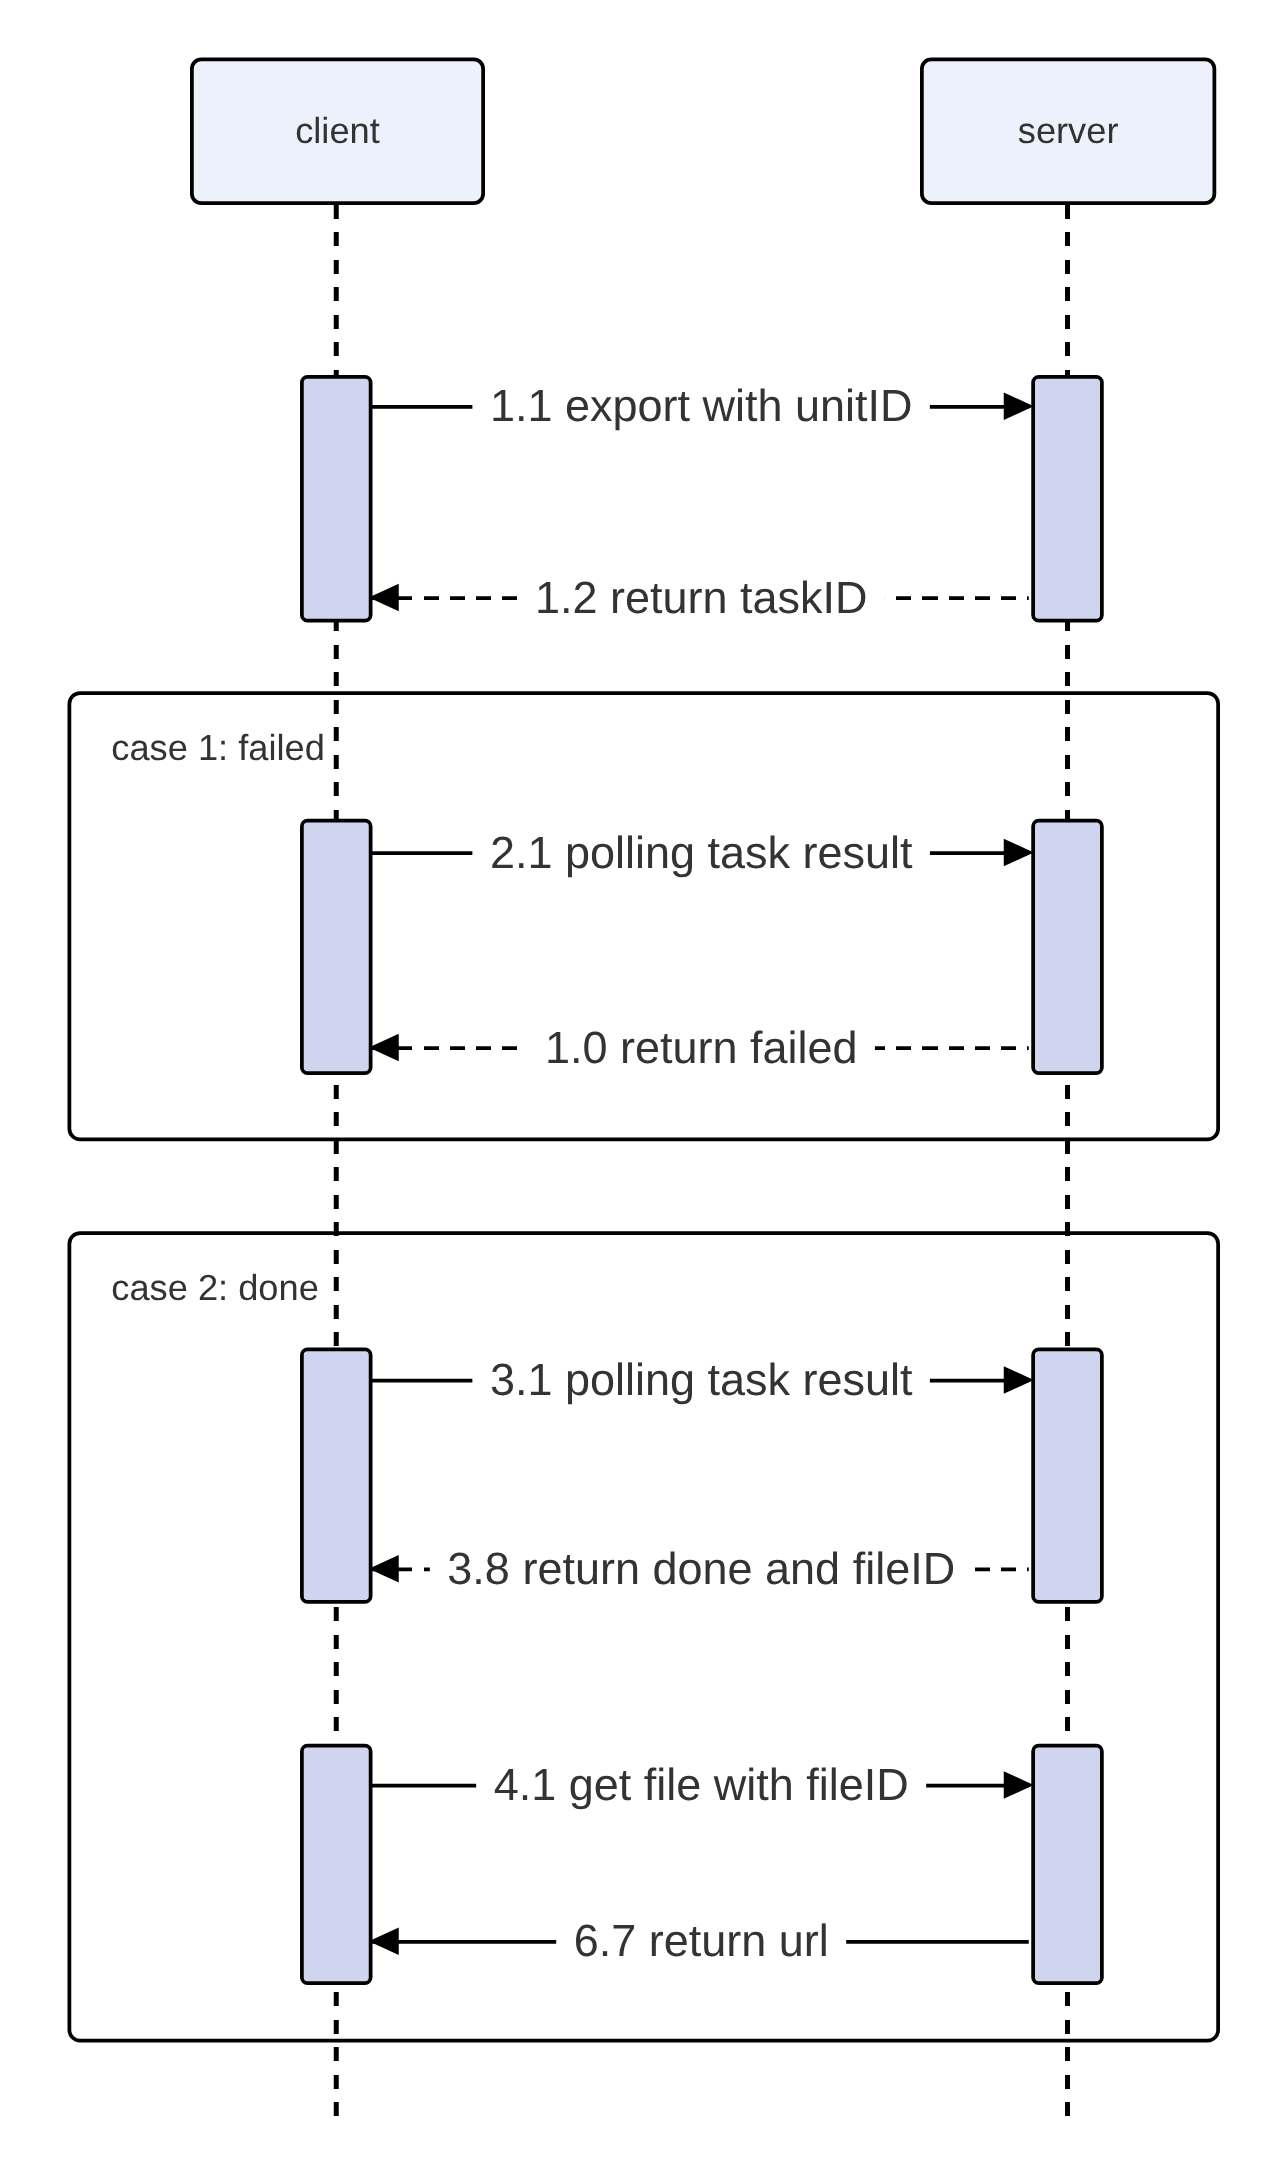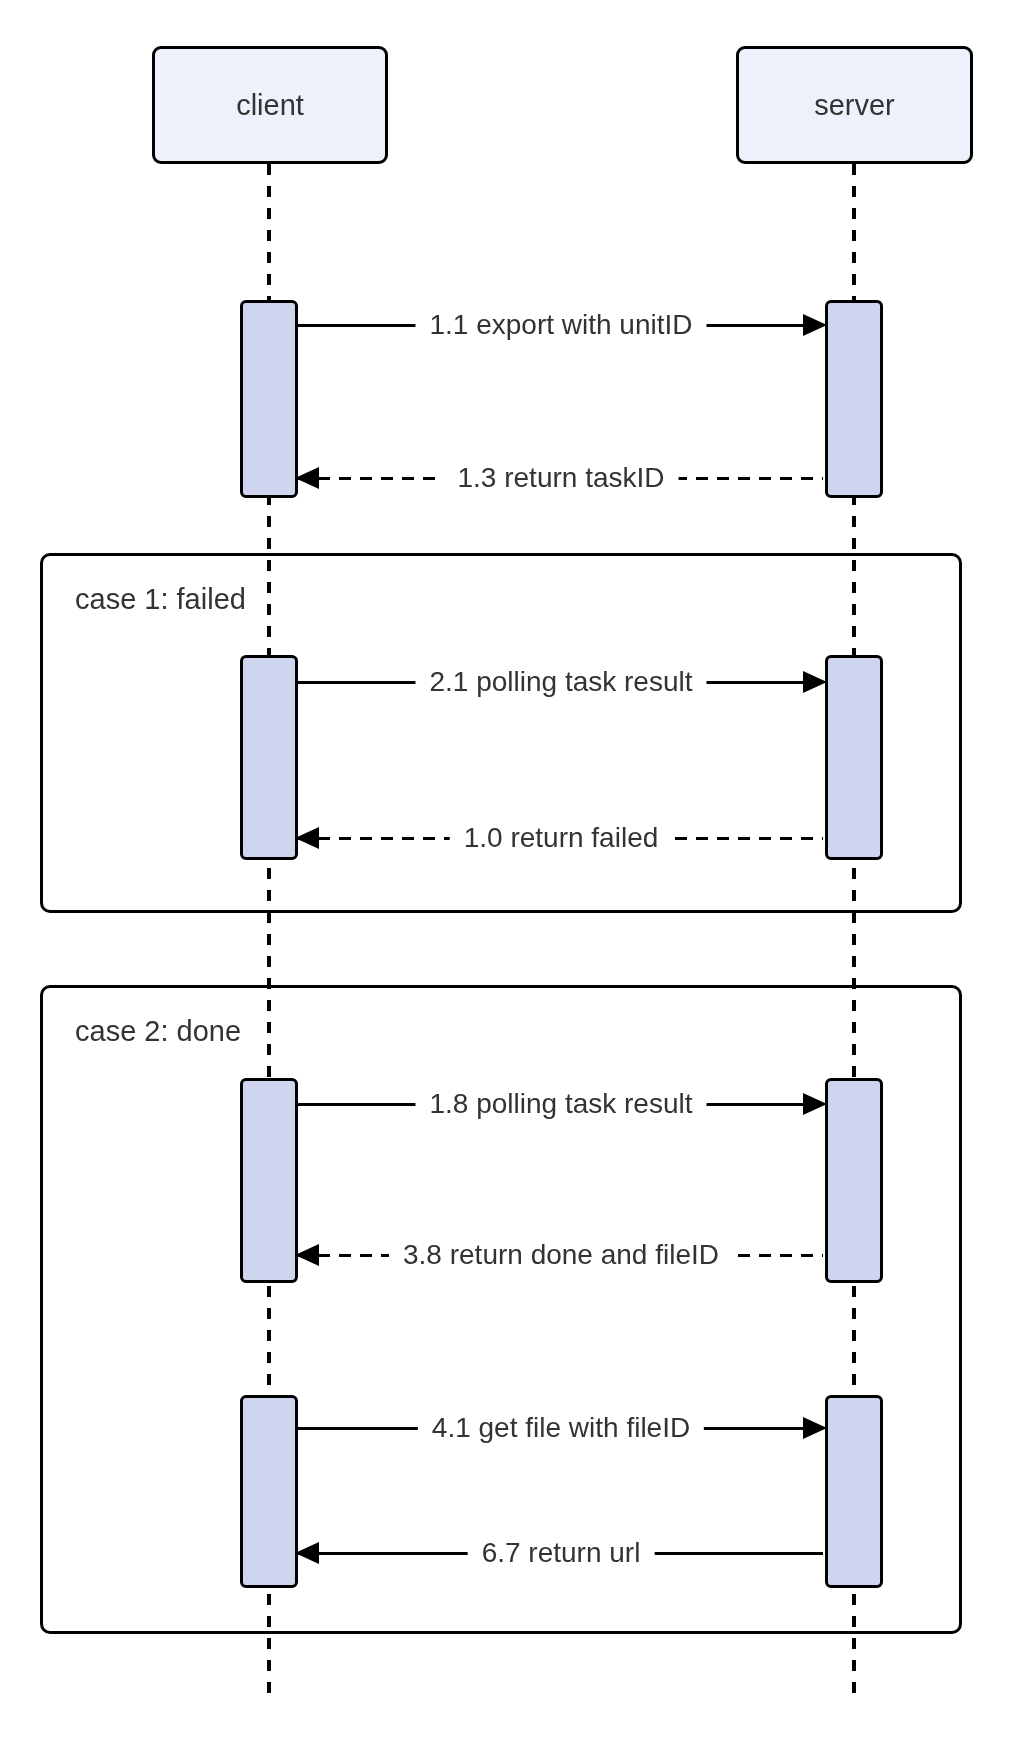--- a/index.html
+++ b/index.html
@@ -35,39 +35,39 @@
     background:var(--activation-fill);border:3px solid var(--border);border-radius:6px;
   }
   .activation.client{left:240px;}
   .activation.server{left:825px;}
   .act1{top:300px;height:198px;}
   .act2{top:655px;height:205px;}
   .act3{top:1078px;height:205px;}
   .act4{top:1395px;height:193px;}
   
   .frame{
-    position:absolute;left:40px;width:922px;box-sizing:border-box;
+    position:absolute;left:54px;width:922px;box-sizing:border-box;
     border:3px solid var(--border);border-radius:10px;background:transparent;
   }
   .frame.f1{top:553px;height:360px;}
   .frame.f2{top:985px;height:649px;}
   .frame-label{position:absolute;left:32px;top:27px;font-size:29px;white-space:nowrap;}
   
   .msg{position:absolute;left:297px;width:528px;height:0;}
   .msg-line{position:absolute;left:0;right:2px;top:-1.5px;height:3px;background:var(--border);}
   .msg.dashed .msg-line{
     background:repeating-linear-gradient(90deg,var(--border) 0 12px,transparent 12px 21px);
   }
   .arrowhead{position:absolute;top:-11px;width:0;height:0;
     border-top:11px solid transparent;border-bottom:11px solid transparent;}
   .msg.to-server .arrowhead{right:-2px;border-left:24px solid var(--border);}
   .msg.to-client .arrowhead{left:-2px;border-right:24px solid var(--border);}
   .msg-label{
     position:absolute;left:50%;top:0;transform:translate(-50%,-50%);
-    background:var(--background);padding:3px 14px;font-size:28px;white-space:nowrap;
+    background:var(--background);padding:3px 14px;font-size:36px;white-space:nowrap;
   }
   .m11{top:325px;} .m12{top:478px;}
   .m21{top:682px;} .m22{top:838px;}
   .m31{top:1104px;} .m32{top:1255px;}
   .m41{top:1428px;} .m42{top:1553px;}
 </style>
 </head>
 <body>
 
 <div class="canvas">
@@ -99,38 +99,38 @@
   <div class="activation server act4"></div>
 
   <div class="msg solid to-server m11">
     <div class="msg-line"></div>
     <div class="arrowhead"></div>
     <span class="msg-label">1.1 export with unitID</span>
   </div>
   <div class="msg dashed to-client m12">
     <div class="msg-line"></div>
     <div class="arrowhead"></div>
-    <span class="msg-label">1.3 return taskID</span>
+    <span class="msg-label">1.2 return taskID</span>
   </div>
 
   <div class="msg solid to-server m21">
     <div class="msg-line"></div>
     <div class="arrowhead"></div>
     <span class="msg-label">2.1 polling task result</span>
   </div>
   <div class="msg dashed to-client m22">
     <div class="msg-line"></div>
     <div class="arrowhead"></div>
     <span class="msg-label">1.0 return failed</span>
   </div>
 
   <div class="msg solid to-server m31">
     <div class="msg-line"></div>
     <div class="arrowhead"></div>
-    <span class="msg-label">1.8 polling task result</span>
+    <span class="msg-label">3.1 polling task result</span>
   </div>
   <div class="msg dashed to-client m32">
     <div class="msg-line"></div>
     <div class="arrowhead"></div>
     <span class="msg-label">3.8 return done and fileID</span>
   </div>
   <div class="msg solid to-server m41">
     <div class="msg-line"></div>
     <div class="arrowhead"></div>
     <span class="msg-label">4.1 get file with fileID</span>

